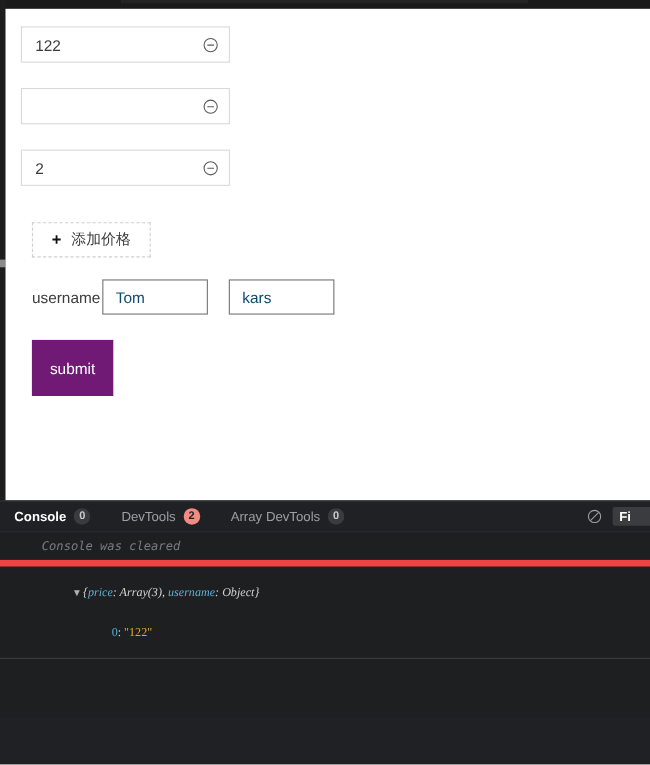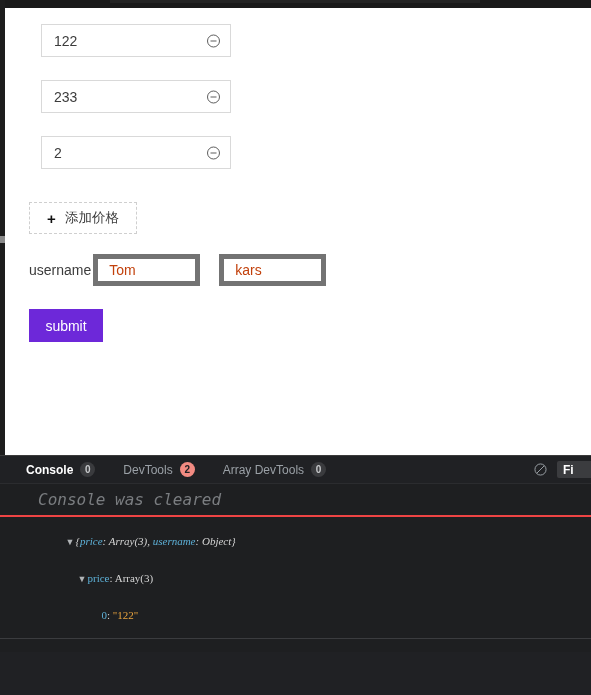--- a/index.html
+++ b/index.html
@@ -70,21 +70,21 @@
   
   .form-area {
     position: absolute;
     left: 0;
     top: 0;
     width: 586px;
   }
 
   .price-row {
     position: absolute;
-    left: 36px;
+    left: 14px;
     width: 190px;
     height: 33px;
   }
   .price-row:nth-of-type(1) { top: 16px; }
 
   .price-input-wrap {
     position: relative;
     width: 190px;
     height: 33px;
     box-sizing: border-box;
@@ -154,43 +154,43 @@
   }
   .username-label {
     font-size: 14px;
     color: #3c3c3c;
     line-height: 1;
     padding-right: 2px;
     white-space: nowrap;
   }
   .name-input {
     box-sizing: border-box;
-    width: 107px;
+    width: 96px;
     height: 32px;
-    border: 5px solid #737373;
+    border: 1px solid #737373;
     outline: none;
     background: #fff;
     padding: 0 0 0 11px;
     font-family: "Liberation Sans", sans-serif;
     font-size: 14px;
-    color: #c2410c;
+    color: #0c4a6e;
   }
   .name-input + .name-input {
     margin-left: 19px;
   }
 
   
   .submit-btn {
     position: absolute;
     left: 24px;
     top: 301px;
     width: 74px;
-    height: 33px;
+    height: 51px;
     border: none;
-    background: #6d28d9;
+    background: #701a75;
     color: #ffffff;
     font-family: "Liberation Sans", sans-serif;
     font-size: 14px;
     cursor: pointer;
     padding: 0;
     text-align: center;
   }
 
   
   .devtools {
@@ -204,21 +204,20 @@
     overflow: hidden;
   }
 
   .dt-tabbar {
     position: relative;
     height: 27px;
     background: #202124;
     border-bottom: 1px solid #2b2c2f;
     display: flex;
     align-items: center;
-    padding-left: 13px;
   }
   .dt-tab {
     display: flex;
     align-items: center;
     gap: 7px;
     height: 27px;
     padding: 0 14px;
     font-size: 12px;
     color: #9aa0a6;
     cursor: pointer;
@@ -279,23 +278,23 @@
     background: #1e1f21;
     height: 168px;
     overflow: hidden;
     font-family: "DejaVu Sans Mono", monospace;
     font-size: 11px;
   }
   .msg-cleared {
     color: #7a7d80;
     font-style: italic;
     padding: 6px 0 6px 38px;
-    border-bottom: 2px solid #ef4444;
+    border-bottom: 6px solid #ef4444;
     font-family: "DejaVu Sans Mono", monospace;
-    font-size: 16px;
+    font-size: 11px;
   }
   .log-block {
     padding: 6px 0 5px 0;
     border-bottom: 1px solid #3b3c3f;
   }
   .log-line {
     line-height: 12px;
     white-space: pre;
     color: #d4d4d4;
     font-family: Liberation Serif, serif;
@@ -334,21 +333,20 @@
           <input class="price-input" type="text" value="122" style="">
           <svg class="minus-icon" viewBox="0 0 20 20">
             <circle cx="10" cy="10" r="8" fill="none" stroke="#595959" stroke-width="1.3"></circle>
             <line x1="6" y1="10" x2="14" y2="10" stroke="#595959" stroke-width="1.3"></line>
           </svg>
         </div>
       </div>
 
       <div class="price-row" style="top:72px;">
         <div class="price-input-wrap">
-          <input class="price-input" type="text" value="233" style="">
           <svg class="minus-icon" viewBox="0 0 20 20">
             <circle cx="10" cy="10" r="8" fill="none" stroke="#595959" stroke-width="1.3"></circle>
             <line x1="6" y1="10" x2="14" y2="10" stroke="#595959" stroke-width="1.3"></line>
           </svg>
         </div>
       </div>
 
       <div class="price-row" style="top:128px;">
         <div class="price-input-wrap">
           <input class="price-input" type="text" value="2" style="">
@@ -407,23 +405,20 @@
     <div class="dt-console">
 
       <div class="msg-cleared">Console was cleared</div>
 
       <div class="log-block">
 
         <div class="log-line" style="padding-left:38px;">
           <span class="tri">▼</span><span class="v-grey-i">{</span><span class="k-blue-i">price</span><span class="v-grey-i">: </span><span class="v-grey-i">Array(3), </span><span class="k-blue-i">username</span><span class="v-grey-i">: </span><span class="v-grey-i">Object}</span>
         </div>
 
-        <div class="log-line" style="padding-left:50px;">
-          <span class="tri">▼</span><span class="k-blue">price</span><span class="v-grey">: </span><span class="v-grey">Array(3)</span>
-        </div>
 
         <div class="log-line" style="padding-left:74px;">
           <span class="k-blue">0</span><span class="v-grey">: </span><span class="v-orange">"122"</span>
         </div>
 
       </div>
 
     </div>
   </div>
 

